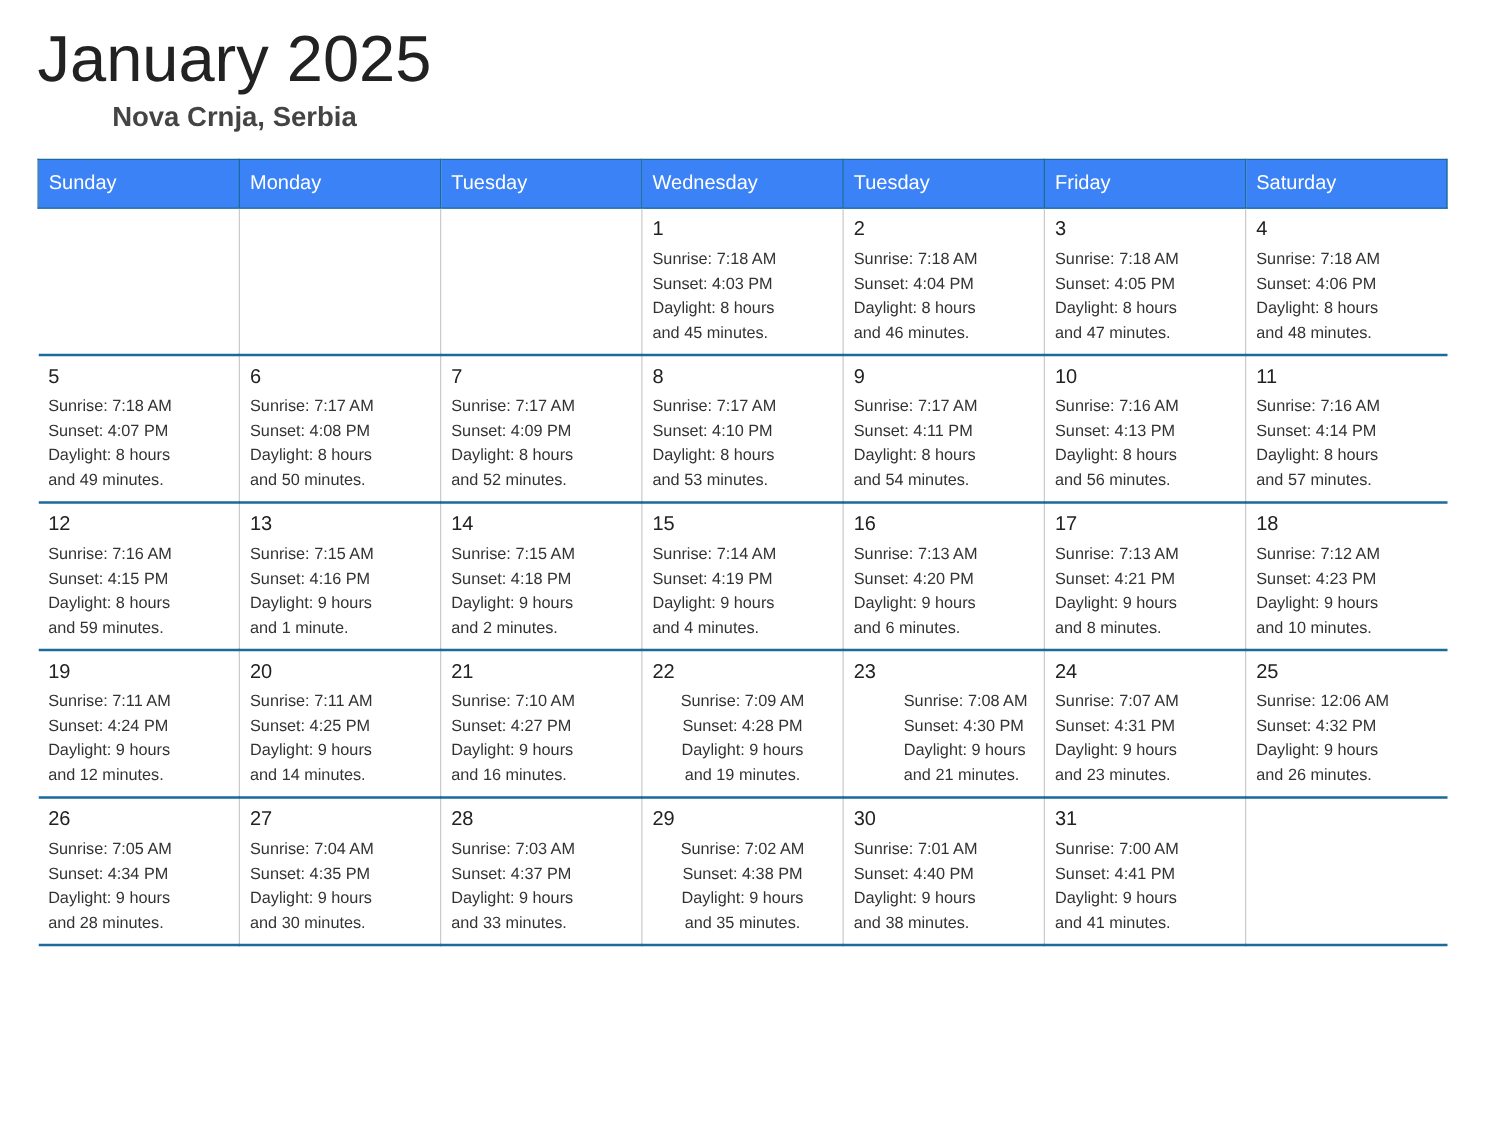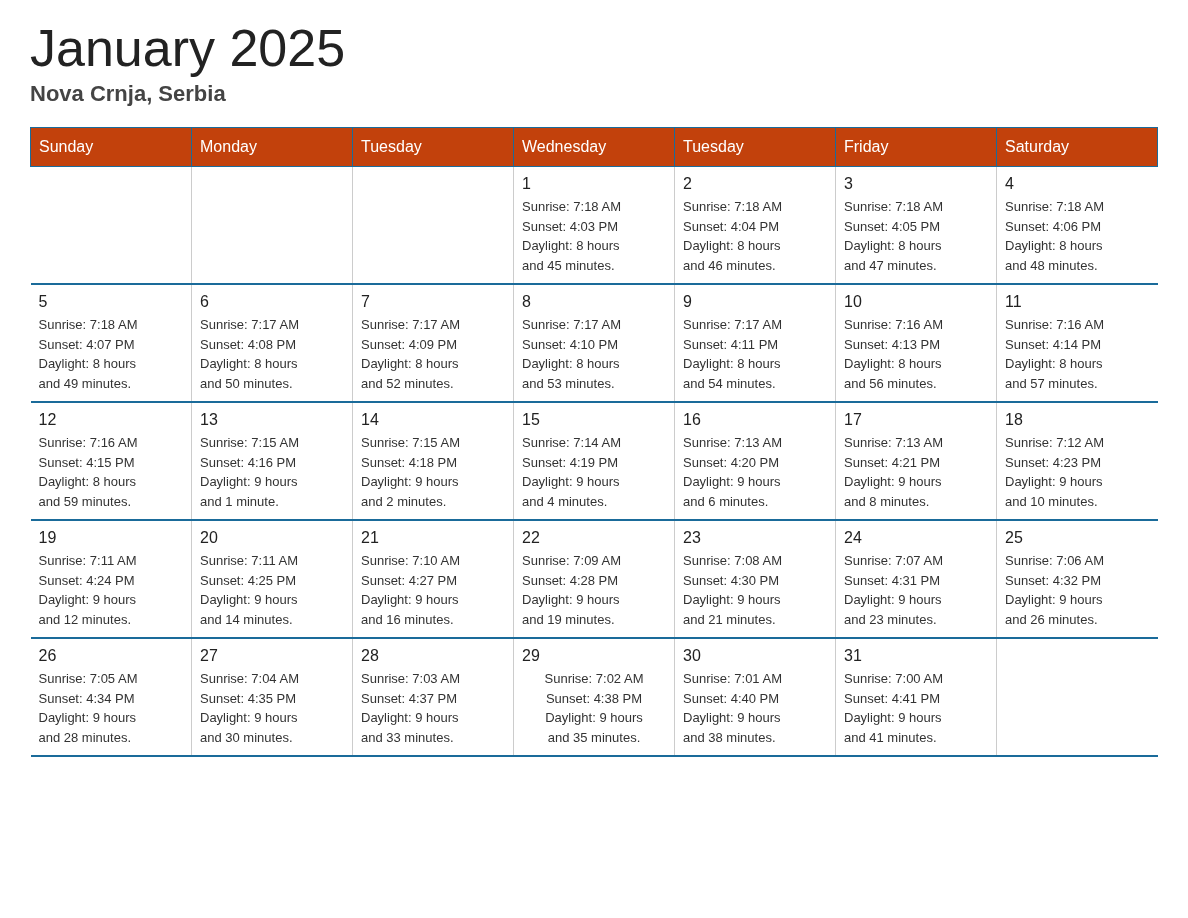--- a/index.html
+++ b/index.html
@@ -40,41 +40,41 @@
       margin-left: 2px;
       margin-top: 4px;
     }
     .logo-blue {
       font-size: 28px;
       font-weight: bold;
       color: #1a6b9a;
       margin-top: -2px;
     }
     .title-section {
-      text-align: left;
+      text-align: center;
     }
     .main-title {
       font-size: 52px;
       font-weight: normal;
       color: #222;
       line-height: 1.1;
     }
     .subtitle {
       font-size: 22px;
       color: #444;
       margin-top: 4px;
       font-weight: bold;
     }
     table {
       width: 100%;
       border-collapse: collapse;
       table-layout: fixed;
     }
     thead tr {
-      background-color: #c2410c;
+      background-color: #3b82f6;
     }
     thead th {
       color: #fff;
       font-size: 16px;
       font-weight: normal;
       padding: 10px 8px;
       text-align: left;
       border: 1px solid #1a6b9a;
     }
     tbody tr {
@@ -282,42 +282,42 @@
         </td>
         <td>
           <span class="day-number">21</span>
           <div class="day-info" style="white-space: pre-line;">Sunrise: 7:10 AM
 Sunset: 4:27 PM
 Daylight: 9 hours
 and 16 minutes.</div>
         </td>
         <td>
           <span class="day-number">22</span>
-          <div class="day-info" style="white-space: pre-line;">Sunrise: 7:09 AM
+          <div class="day-info" style="white-space: pre-line; text-align: center;">Sunrise: 7:09 AM
 Sunset: 4:28 PM
 Daylight: 9 hours
 and 19 minutes.</div>
         </td>
         <td>
           <span class="day-number">23</span>
-          <div class="day-info" style="white-space: pre-line;">Sunrise: 7:08 AM
+          <div class="day-info" style="white-space: pre-line; margin-left: 40px;">Sunrise: 7:08 AM
 Sunset: 4:30 PM
 Daylight: 9 hours
 and 21 minutes.</div>
         </td>
         <td>
           <span class="day-number">24</span>
           <div class="day-info" style="white-space: pre-line;">Sunrise: 7:07 AM
 Sunset: 4:31 PM
 Daylight: 9 hours
 and 23 minutes.</div>
         </td>
         <td>
           <span class="day-number">25</span>
-          <div class="day-info" style="white-space: pre-line;">Sunrise: 7:06 AM
+          <div class="day-info" style="white-space: pre-line;">Sunrise: 12:06 AM
 Sunset: 4:32 PM
 Daylight: 9 hours
 and 26 minutes.</div>
         </td>
       </tr>
       <tr>
         <td>
           <span class="day-number">26</span>
           <div class="day-info" style="white-space: pre-line;">Sunrise: 7:05 AM
 Sunset: 4:34 PM

